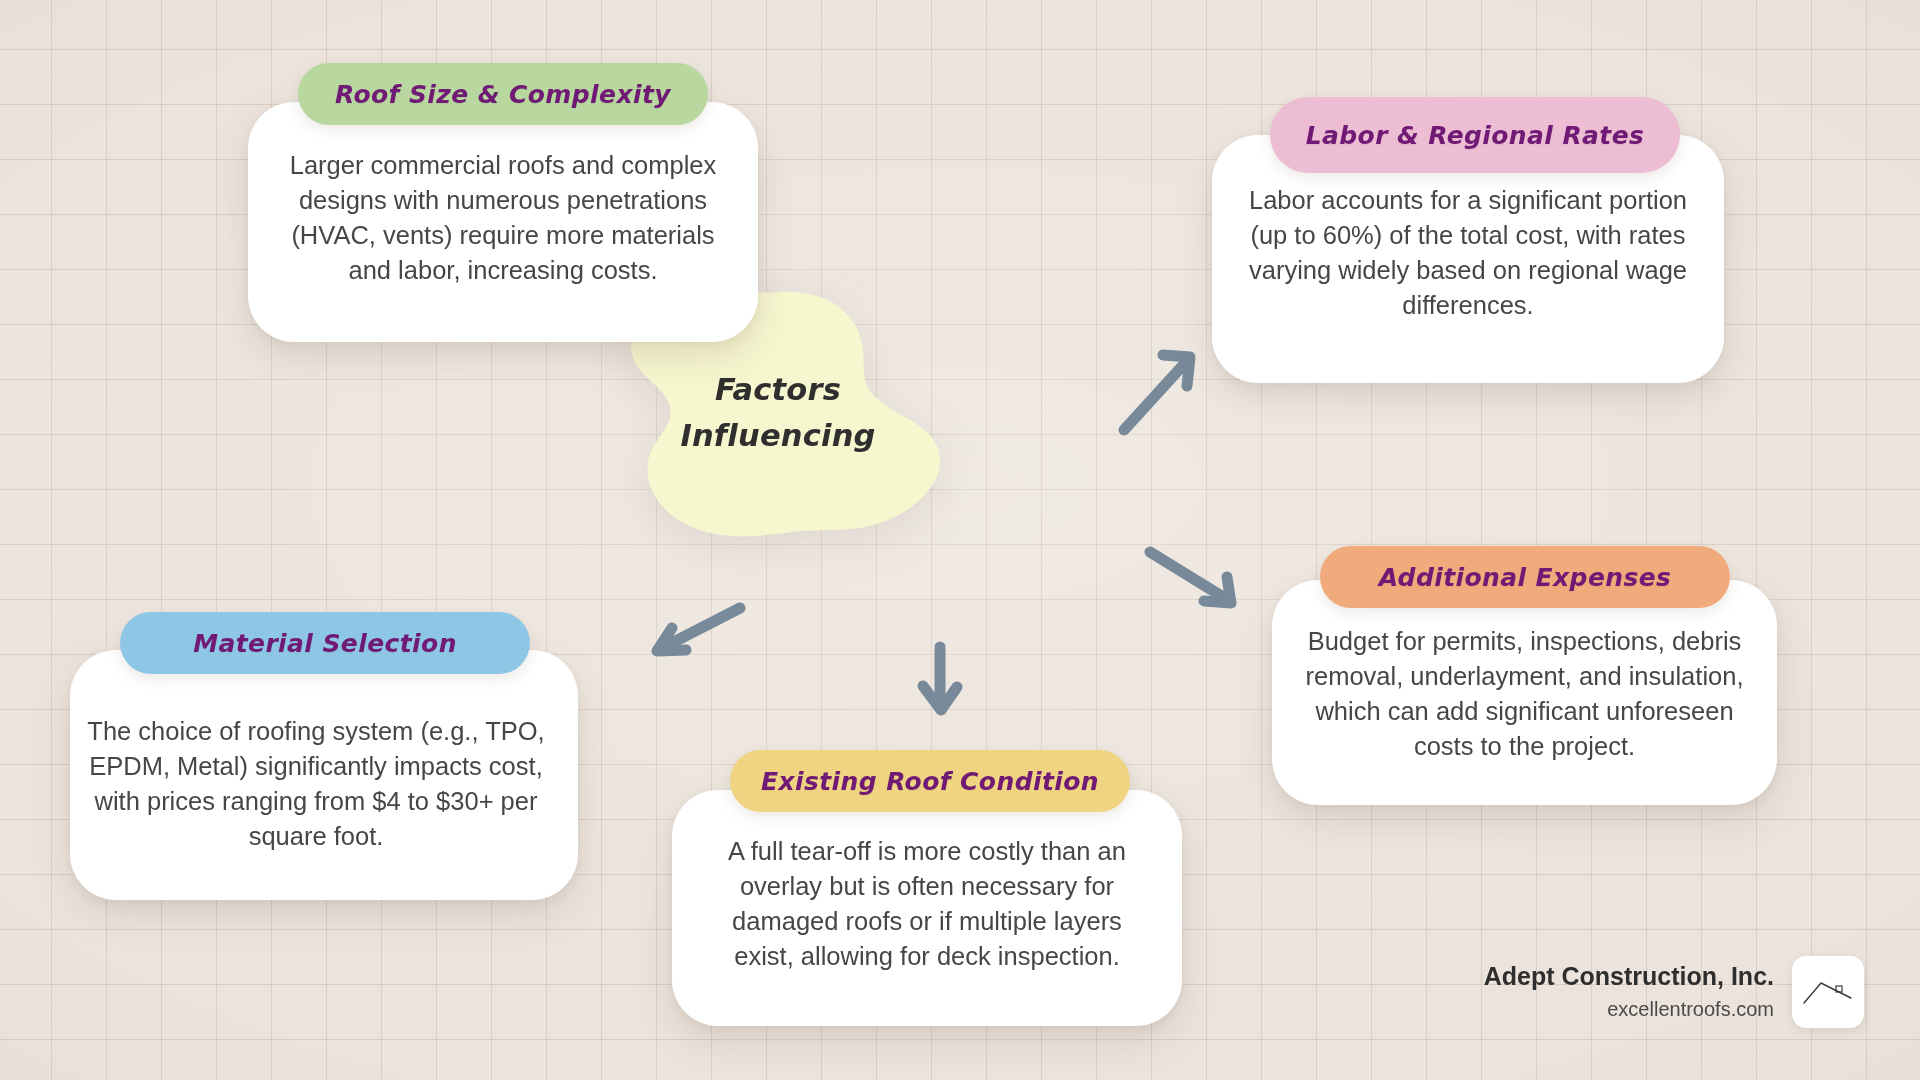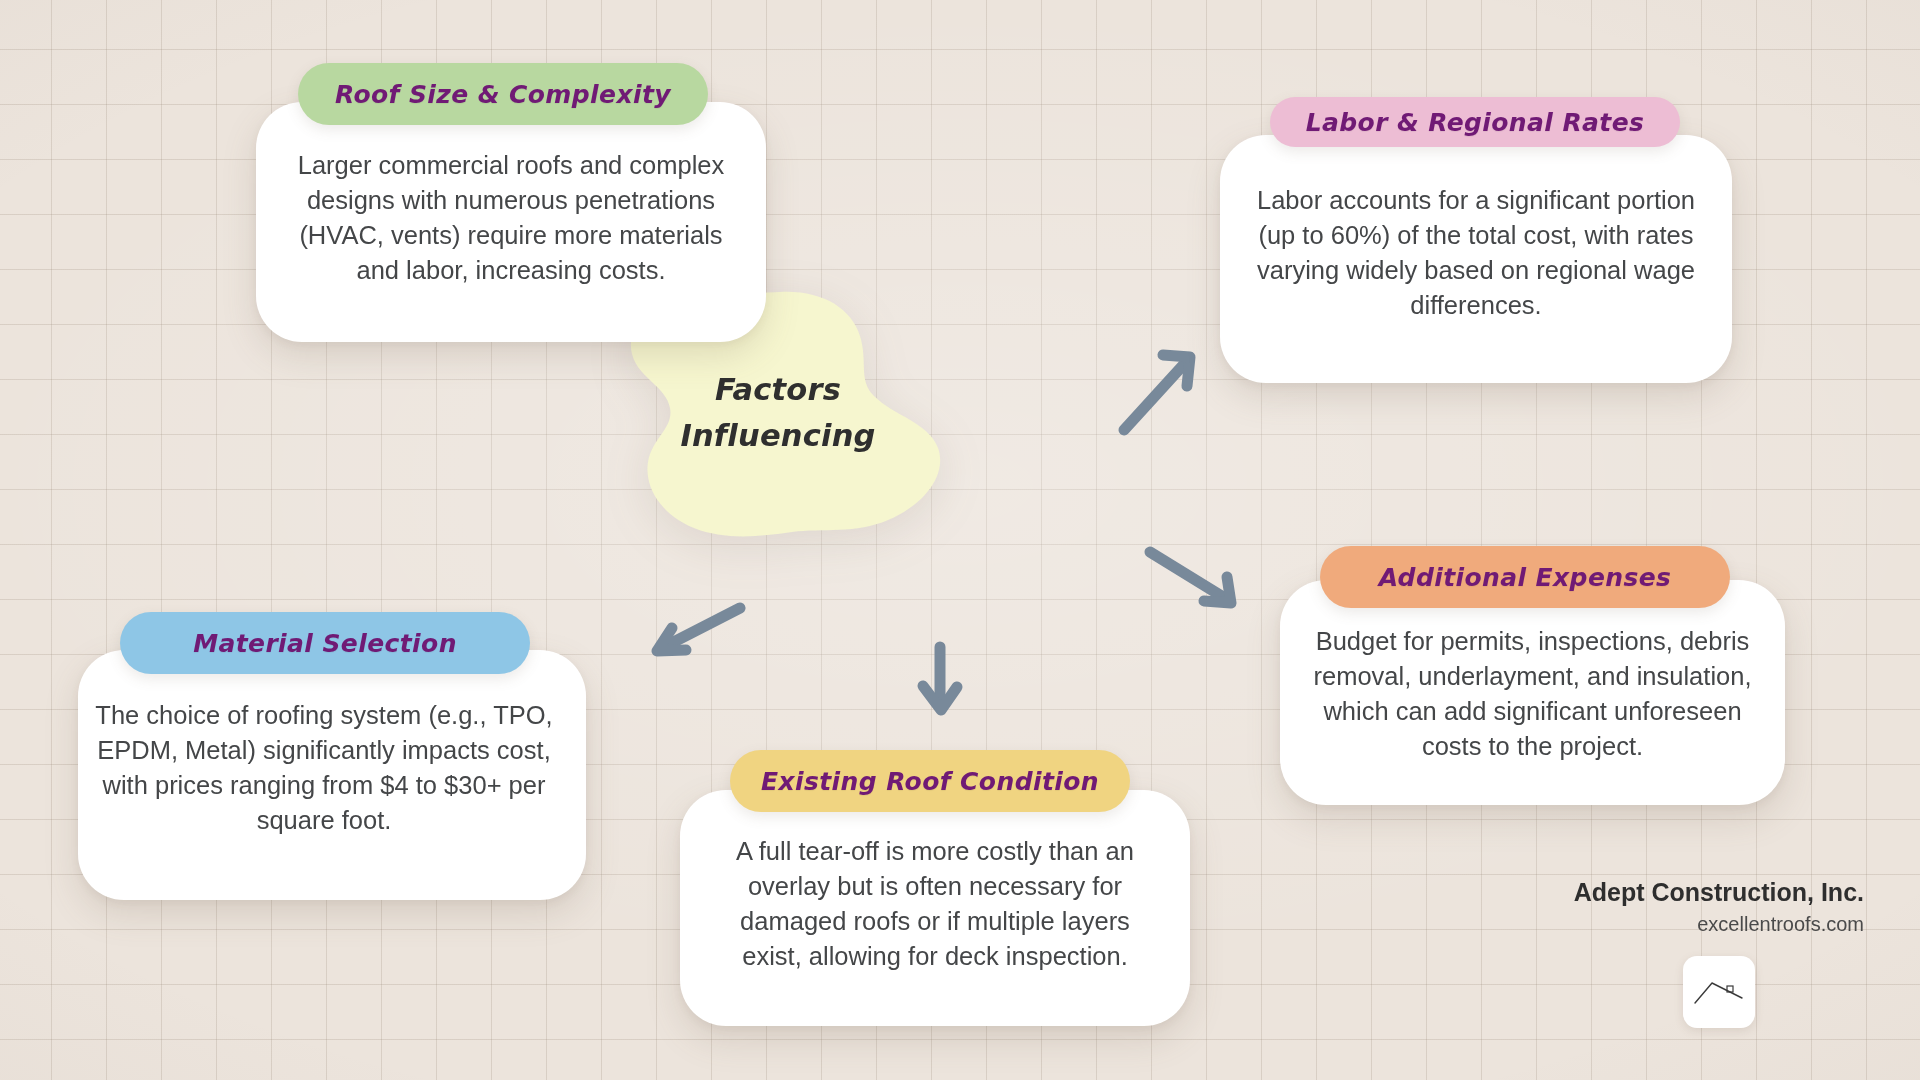--- a/index.html
+++ b/index.html
@@ -29,21 +29,20 @@
       radial-gradient(ellipse 110% 100% at 50% 50%, rgba(0,0,0,0) 55%, rgba(120,100,85,.10));
     pointer-events:none;
   }
 
   
   .card{
     position:absolute;
     background:#fff;
     border-radius:46px;
     box-shadow:0 14px 34px rgba(110,92,76,.17), 0 3px 8px rgba(110,92,76,.07);
-    margin-left:8px;
   }
   .card-body{
     position:absolute;
     left:0; right:0;
     text-align:center;
     color:#444648;
     font-size:25.5px;
     line-height:1.37;
     padding:0 30px;
   }
@@ -87,21 +86,21 @@
     gap:8px;
   }
 
   
   #arrow-layer{ position:absolute; inset:0; pointer-events:none; }
 
   
   #branding{
     position:absolute;
     right:56px; bottom:52px;
-    display:flex; align-items:center; gap:18px;flex-direction:column;
+    display:flex; align-items:center; gap:18px;
   }
   #brand-text{ text-align:right; }
   #brand-name{
     font-size:25px; font-weight:bold; color:#2e2e2e; line-height:1.25;
   }
   #brand-url{
     font-size:20px; color:#4a4a4a; line-height:1.35; margin-top:3px;
   }
   #brand-logo{
     width:72px; height:72px;
@@ -171,34 +170,34 @@
 </div>
 
 <div class="card" style="left:248px; top:102px; width:510px; height:240px;">
   <div class="card-body" style="top:46px;">Larger commercial roofs and complex designs with numerous penetrations (HVAC, vents) require more materials and labor, increasing costs.</div>
 </div>
 <div class="pill" style="left:298px; top:63px; width:410px; height:62px; background:#b8d8a0;">Roof Size &amp; Complexity</div>
 
 <div class="card" style="left:1212px; top:135px; width:512px; height:248px;">
   <div class="card-body" style="top:48px;">Labor accounts for a significant portion (up to 60%) of the total cost, with rates varying widely based on regional wage differences.</div>
 </div>
-<div class="pill" style="left:1270px; top:97px; width:410px; height:50px; background:#edbdd4;">Labor &amp; Regional Rates</div>
+<div class="pill" style="left:1270px; top:97px; width:410px; height:76px; background:#edbdd4;">Labor &amp; Regional Rates</div>
 
 <div class="card" style="left:1272px; top:580px; width:505px; height:225px;">
   <div class="card-body" style="top:44px;">Budget for permits, inspections, debris removal, underlayment, and insulation, which can add significant unforeseen costs to the project.</div>
 </div>
 <div class="pill" style="left:1320px; top:546px; width:410px; height:62px; background:#f0aa7c;">Additional Expenses</div>
 
 <div class="card" style="left:672px; top:790px; width:510px; height:236px;">
   <div class="card-body" style="top:44px;">A full tear-off is more costly than an overlay but is often necessary for damaged roofs or if multiple layers exist, allowing for deck inspection.</div>
 </div>
 <div class="pill" style="left:730px; top:750px; width:400px; height:62px; background:#f0d481;">Existing Roof Condition</div>
 
 <div class="card" style="left:70px; top:650px; width:508px; height:250px;">
-  <div class="card-body" style="top:48px;padding-left:14px;">The choice of roofing system (e.g., TPO, EPDM, Metal) significantly impacts cost, with prices ranging from $4 to $30+ per square foot.</div>
+  <div class="card-body" style="top:64px;padding-left:14px;">The choice of roofing system (e.g., TPO, EPDM, Metal) significantly impacts cost, with prices ranging from $4 to $30+ per square foot.</div>
 </div>
 <div class="pill" style="left:120px; top:612px; width:410px; height:62px; background:#8ec6e6;">Material Selection</div>
 
 <div id="branding">
   <div id="brand-text">
     <div id="brand-name">Adept Construction, Inc.</div>
     <div id="brand-url">excellentroofs.com</div>
   </div>
   <div id="brand-logo">
     <svg width="58" height="40" viewBox="0 0 58 40">

